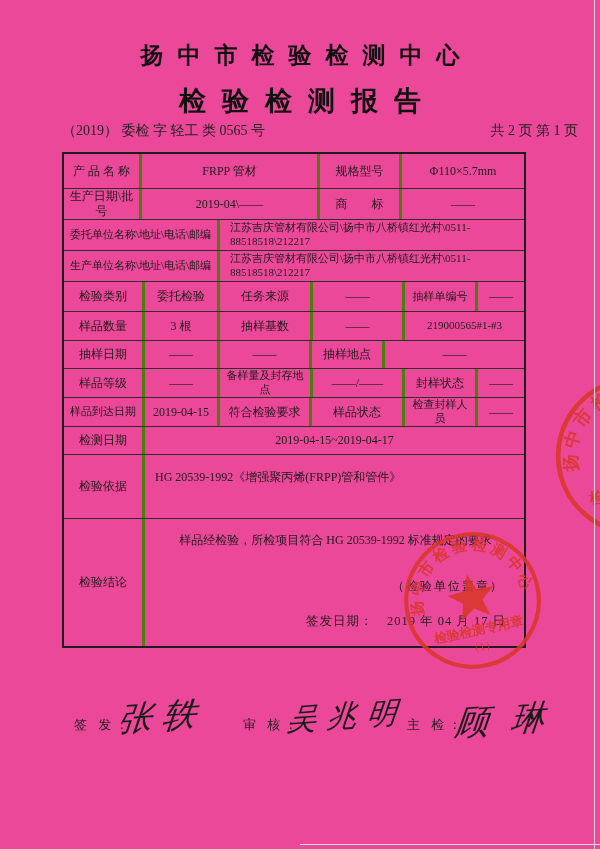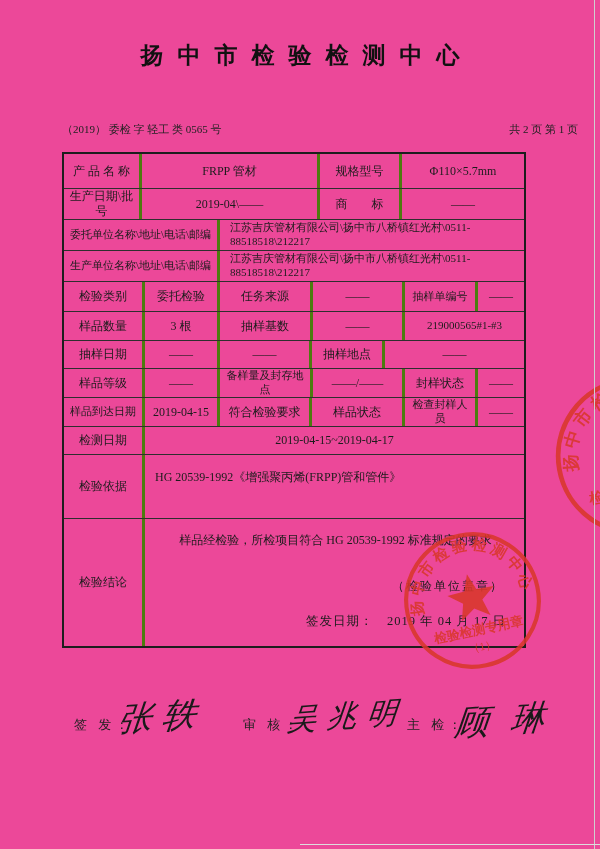--- a/index.html
+++ b/index.html
@@ -16,21 +16,21 @@
     text-align:center; font-size:23px; font-weight:bold;
     letter-spacing:14px; text-indent:14px; color:#111;
   }
   .report-title {
     position:absolute; top:83px; left:0; width:100%;
     text-align:center; font-size:27px; font-weight:bold;
     letter-spacing:16px; text-indent:16px; color:#111;
   }
   .meta-row {
     position:absolute; top:122px; left:62px; width:516px;
-    display:flex; justify-content:space-between; font-size:11px; color:#222;gap:6px;
+    display:flex; justify-content:space-between; font-size:14px; color:#222;gap:6px;
   }
 
   
   .rt {
     position:absolute; left:62px; top:152px; width:464px;
     border:2px solid #1d1d1d; background:transparent;
   }
   .t-row { display:flex; border-top:1px solid #2e2e2e; }
   .t-row:first-child { border-top:none; }
   .t-cell {
@@ -81,20 +81,21 @@
   
   .scan-edge-v { position:absolute; top:0; right:5px; width:1px; height:849px; background:#cfcfcf; }
   .scan-edge-h { position:absolute; right:0; bottom:4px; width:300px; height:1px; background:#dddddd; }
 </style>
 </head>
 <body>
 
 <div class="page">
 
   <div class="org-title">扬中市检验检测中心</div>
+  <div class="report-title">检验检测报告</div>
   <div class="meta-row">
     <span>（2019） 委检 字 轻工 类 0565 号</span>
     <span>共 2 页 第 1 页</span>
   </div>
 
   <div class="rt">
 
     <div class="t-row h34">
       <div class="t-cell w75">产 品 名 称</div>
       <div class="t-cell w178">FRPP 管材</div>

